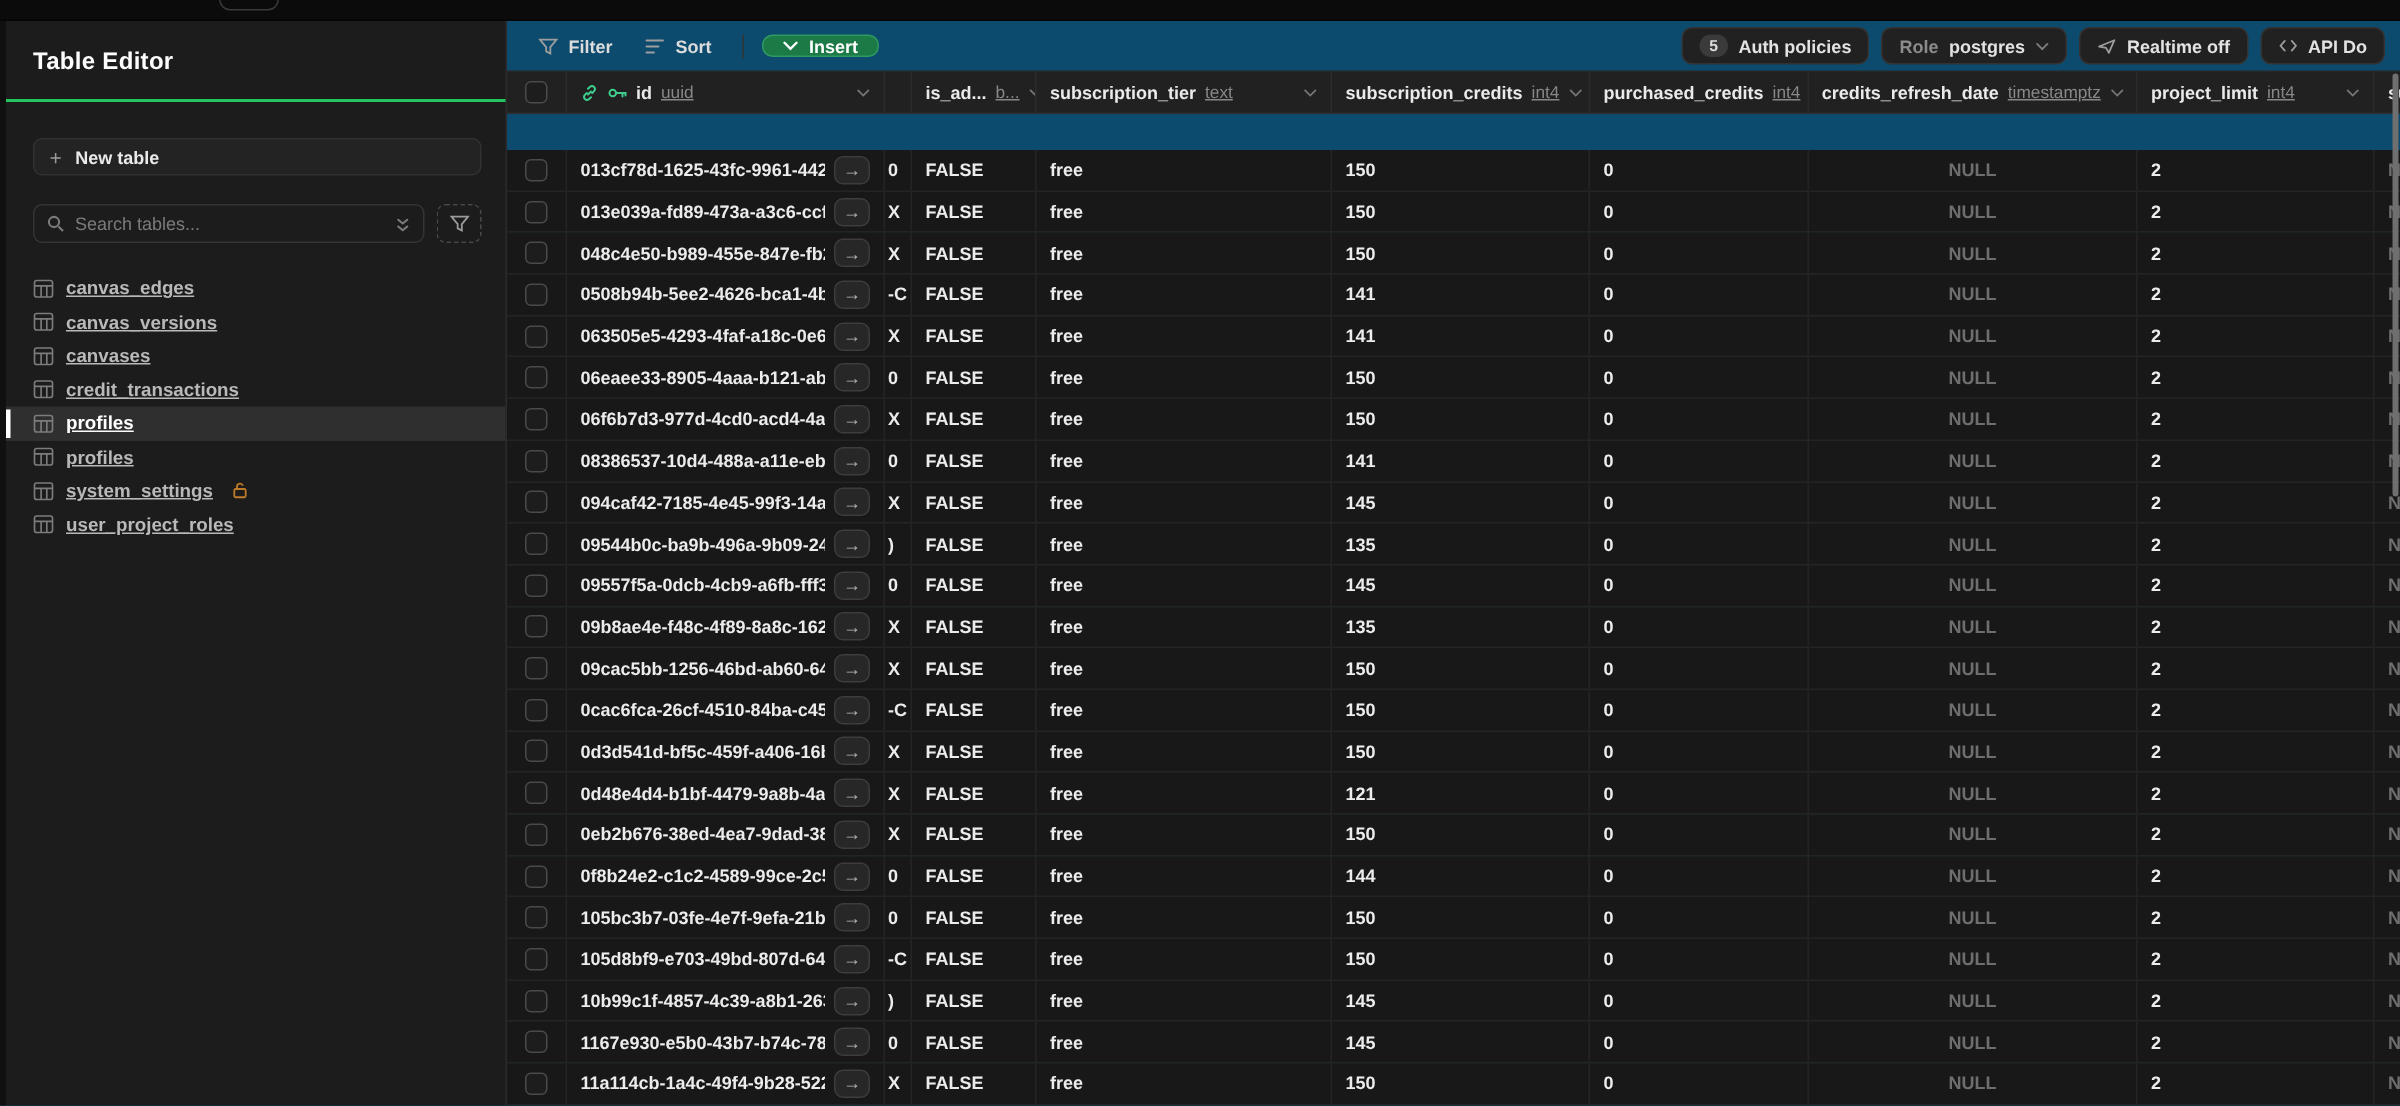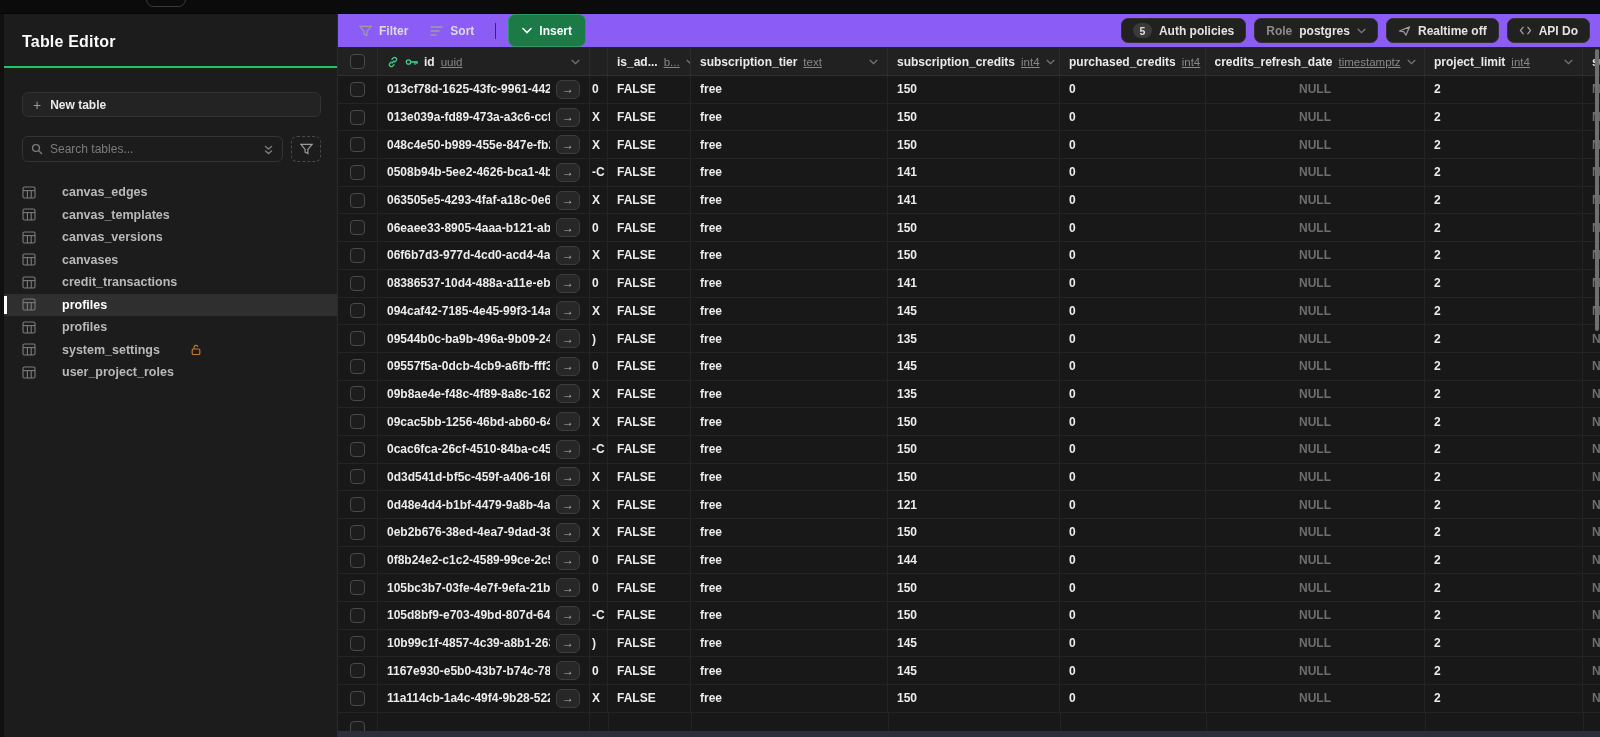--- a/index.html
+++ b/index.html
@@ -33,49 +33,49 @@
   .updown-icon { margin-left:auto; color:#8b8b8b; display:flex; }
   .newtable-btn { margin-top:8px; gap:9px; color:#eaeaea; font-weight:700; }
   .plus-glyph { color:#9a9a9a; font-size:14px; font-weight:400; line-height:1; }
   .search-row { display:flex; gap:8px; margin-top:19px; }
   .search-box { flex:1; height:26px; border:1px solid #343434; border-radius:6px; background:#1c1c1c;
     display:flex; align-items:center; padding:0 8px; gap:7px; color:#7b7b7b; font-size:12px; }
   .search-box .chevrons { margin-left:auto; display:flex; }
   .filterdash-btn { width:30px; height:26px; border:1px dashed #4a4a4a; border-radius:6px;
     display:flex; align-items:center; justify-content:center; color:#9a9a9a; background:transparent; cursor:pointer; }
   .table-list { margin-top:13px; display:flex; flex-direction:column; }
-  .table-item { height:22.5px; display:flex; align-items:center; gap:26px; padding-left:18px;
-    font-size:12.5px; font-weight:600; color:#b9b9b9; position:relative; cursor:pointer; }
+  .table-item { height:22.5px; display:flex; align-items:center; gap:8px; padding-left:18px;
+    font-size:12.5px; font-weight:600; color:#b9b9b9; position:relative; cursor:pointer;text-decoration:underline; }
   .table-item .ticon { color:#7c7c7c; display:flex; }
   .table-item.selected { background:#2f2f2f; color:#ffffff; }
   .table-item.selected::before { content:""; position:absolute; left:0; top:2px; bottom:2px; width:3px; background:#ffffff; }
   .lock-icon { color:#c07b28; display:flex; margin-left:4px; }
 
   
-  .main { flex:1; display:flex; flex-direction:column; min-width:0; background:#8b5cf6; }
+  .main { flex:1; display:flex; flex-direction:column; min-width:0; background:#0c4a6e; }
   .toolbar { height:34px; min-height:34px; border-bottom:1px solid #272727; display:flex; align-items:center;
     padding:0 10px 0 12px; gap:4px; }
   .tool-btn { display:flex; align-items:center; gap:7px; font-size:12px; font-weight:700; color:#dcdcdc;
     padding:4px 9px; border-radius:6px; cursor:pointer; background:transparent; border:none; }
   .tool-btn .ticon { color:#9d9d9d; display:flex; }
   .tb-divider { width:1px; height:16px; background:#343434; margin:0 8px; }
   .insert-btn { display:flex; align-items:center; gap:7px; background:#1b7a46; border:1px solid #2e9a61;
-    color:#ffffff; font-size:12px; font-weight:700; height:33px; padding:0 13px; border-radius:7px; cursor:pointer; }
+    color:#ffffff; font-size:12px; font-weight:700; height:15px; padding:0 13px; border-radius:7px; cursor:pointer; }
   .toolbar-right { margin-left:auto; display:flex; align-items:center; gap:8px; }
   .pill-btn { display:flex; align-items:center; gap:7px; height:25px; padding:0 11px; border-radius:7px;
     border:1px solid #333333; background:#212121; font-size:12px; font-weight:700; color:#e3e3e3; cursor:pointer; }
   .pill-btn .ticon { color:#9d9d9d; display:flex; }
   .count-badge { background:#3a3a3a; color:#dddddd; border-radius:999px; font-size:10.5px; font-weight:700;
     padding:1.5px 6.5px; }
   .pill-btn.dim { color:#8c8c8c; }
   .pill-btn.dim .pill-val { color:#e3e3e3; }
   .chev { color:#7d7d7d; display:flex; }
 
   
-  .grid { flex:1; display:flex; flex-direction:column; overflow:hidden; position:relative; }
+  .grid { flex:1; display:flex; flex-direction:column; overflow:hidden; position:relative;gap:24px; }
   .grid-header { height:28px; min-height:28px; background:#212121; border-bottom:1px solid #2e2e2e; display:flex; }
   .hcell { display:flex; align-items:center; gap:6px; padding:0 9px; border-right:1px solid #2b2b2b;
     font-size:12px; overflow:hidden; white-space:nowrap; }
   .hname { font-weight:700; color:#eaeaea; }
   .htype { color:#888888; font-size:11.5px;text-decoration:underline; }
   .hchev { margin-left:auto; color:#777777; display:flex; }
   .col-check { width:40px; min-width:40px; justify-content:center; padding:0; }
   .col-id { width:212px; min-width:212px; }
   .col-frag { width:18px; min-width:18px; padding:0 2px; }
   .col-isadmin { width:83px; min-width:83px; }
@@ -158,31 +158,20 @@
         </div>
         <div class="table-item">
           <span class="ticon">
             <svg width="14" height="13" viewBox="0 0 14 13" fill="none" stroke="currentColor" stroke-width="1.1">
               <rect x="1" y="1" width="12" height="11" rx="1.5"></rect>
               <path d="M1 4.6 H13"></path>
               <path d="M5.4 4.6 V12"></path>
               <path d="M9.2 4.6 V12"></path>
             </svg>
           </span>
-          <span>canvas_templates</span>
-        </div>
-        <div class="table-item">
-          <span class="ticon">
-            <svg width="14" height="13" viewBox="0 0 14 13" fill="none" stroke="currentColor" stroke-width="1.1">
-              <rect x="1" y="1" width="12" height="11" rx="1.5"></rect>
-              <path d="M1 4.6 H13"></path>
-              <path d="M5.4 4.6 V12"></path>
-              <path d="M9.2 4.6 V12"></path>
-            </svg>
-          </span>
           <span>canvas_versions</span>
         </div>
         <div class="table-item">
           <span class="ticon">
             <svg width="14" height="13" viewBox="0 0 14 13" fill="none" stroke="currentColor" stroke-width="1.1">
               <rect x="1" y="1" width="12" height="11" rx="1.5"></rect>
               <path d="M1 4.6 H13"></path>
               <path d="M5.4 4.6 V12"></path>
               <path d="M9.2 4.6 V12"></path>
             </svg>

